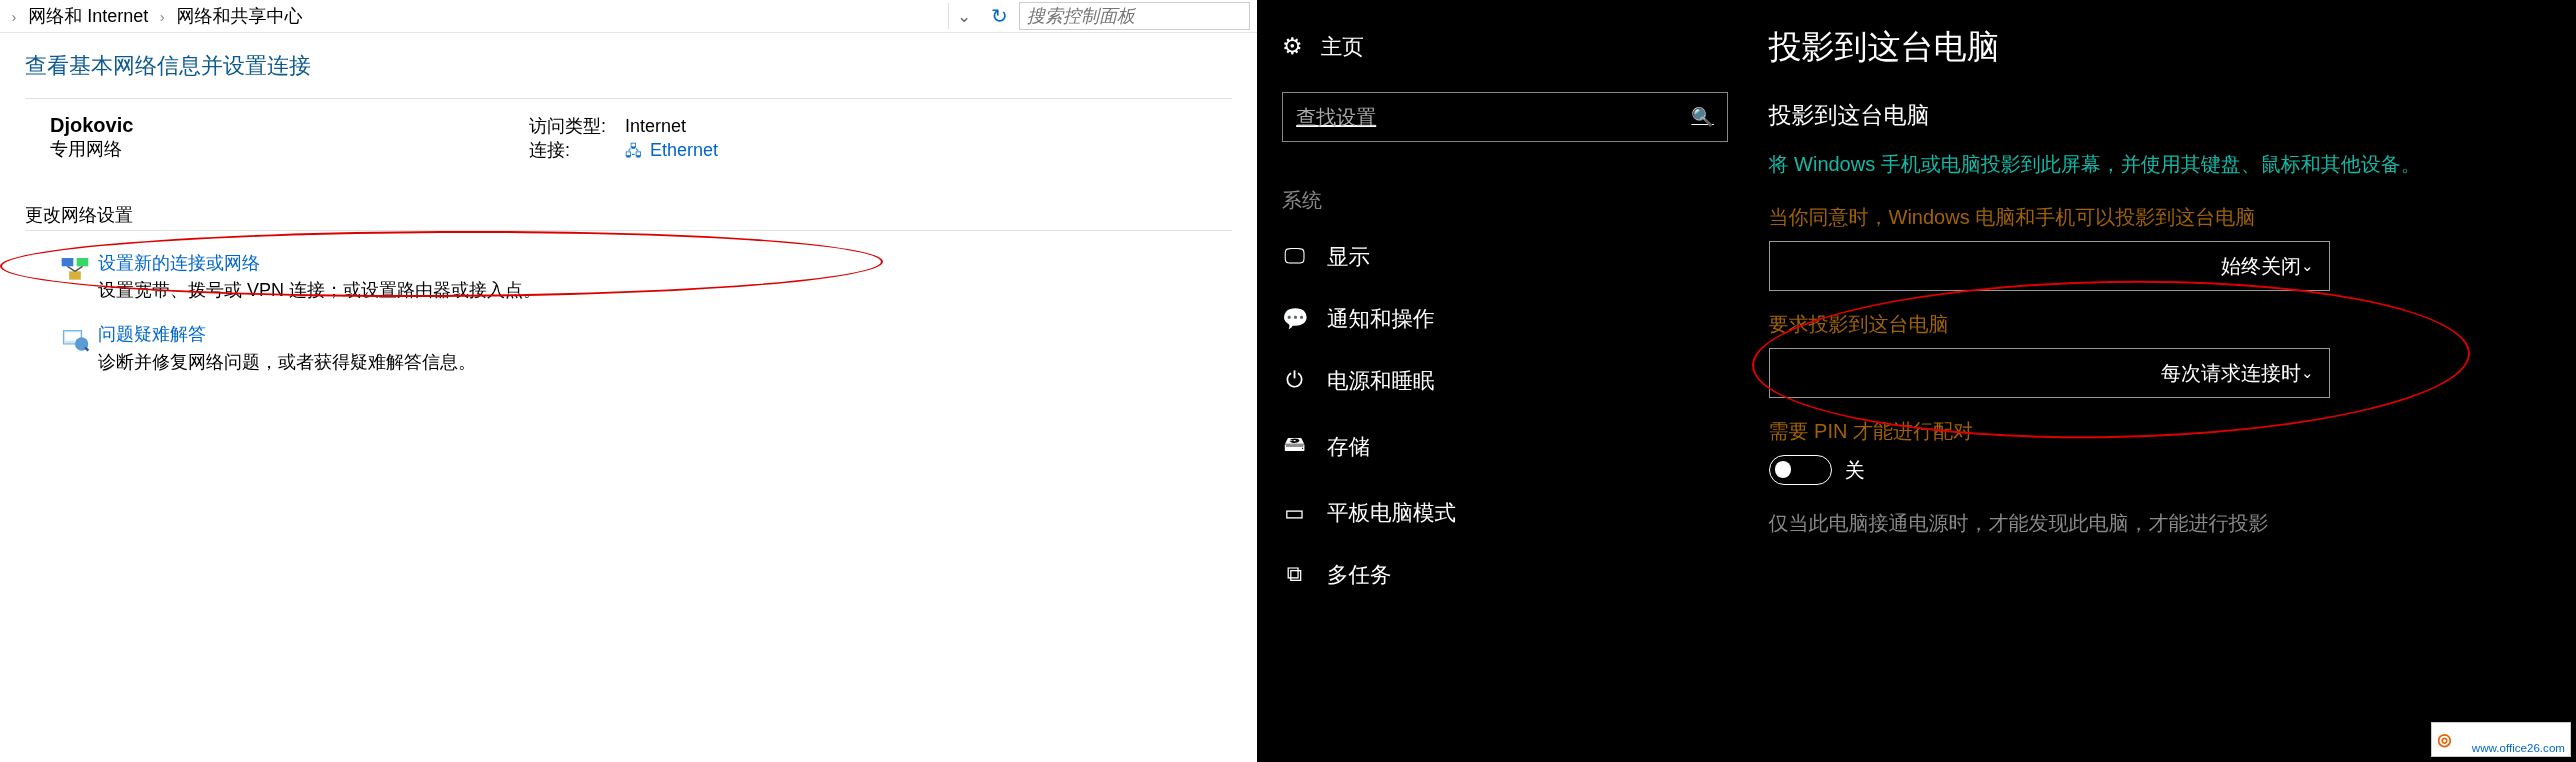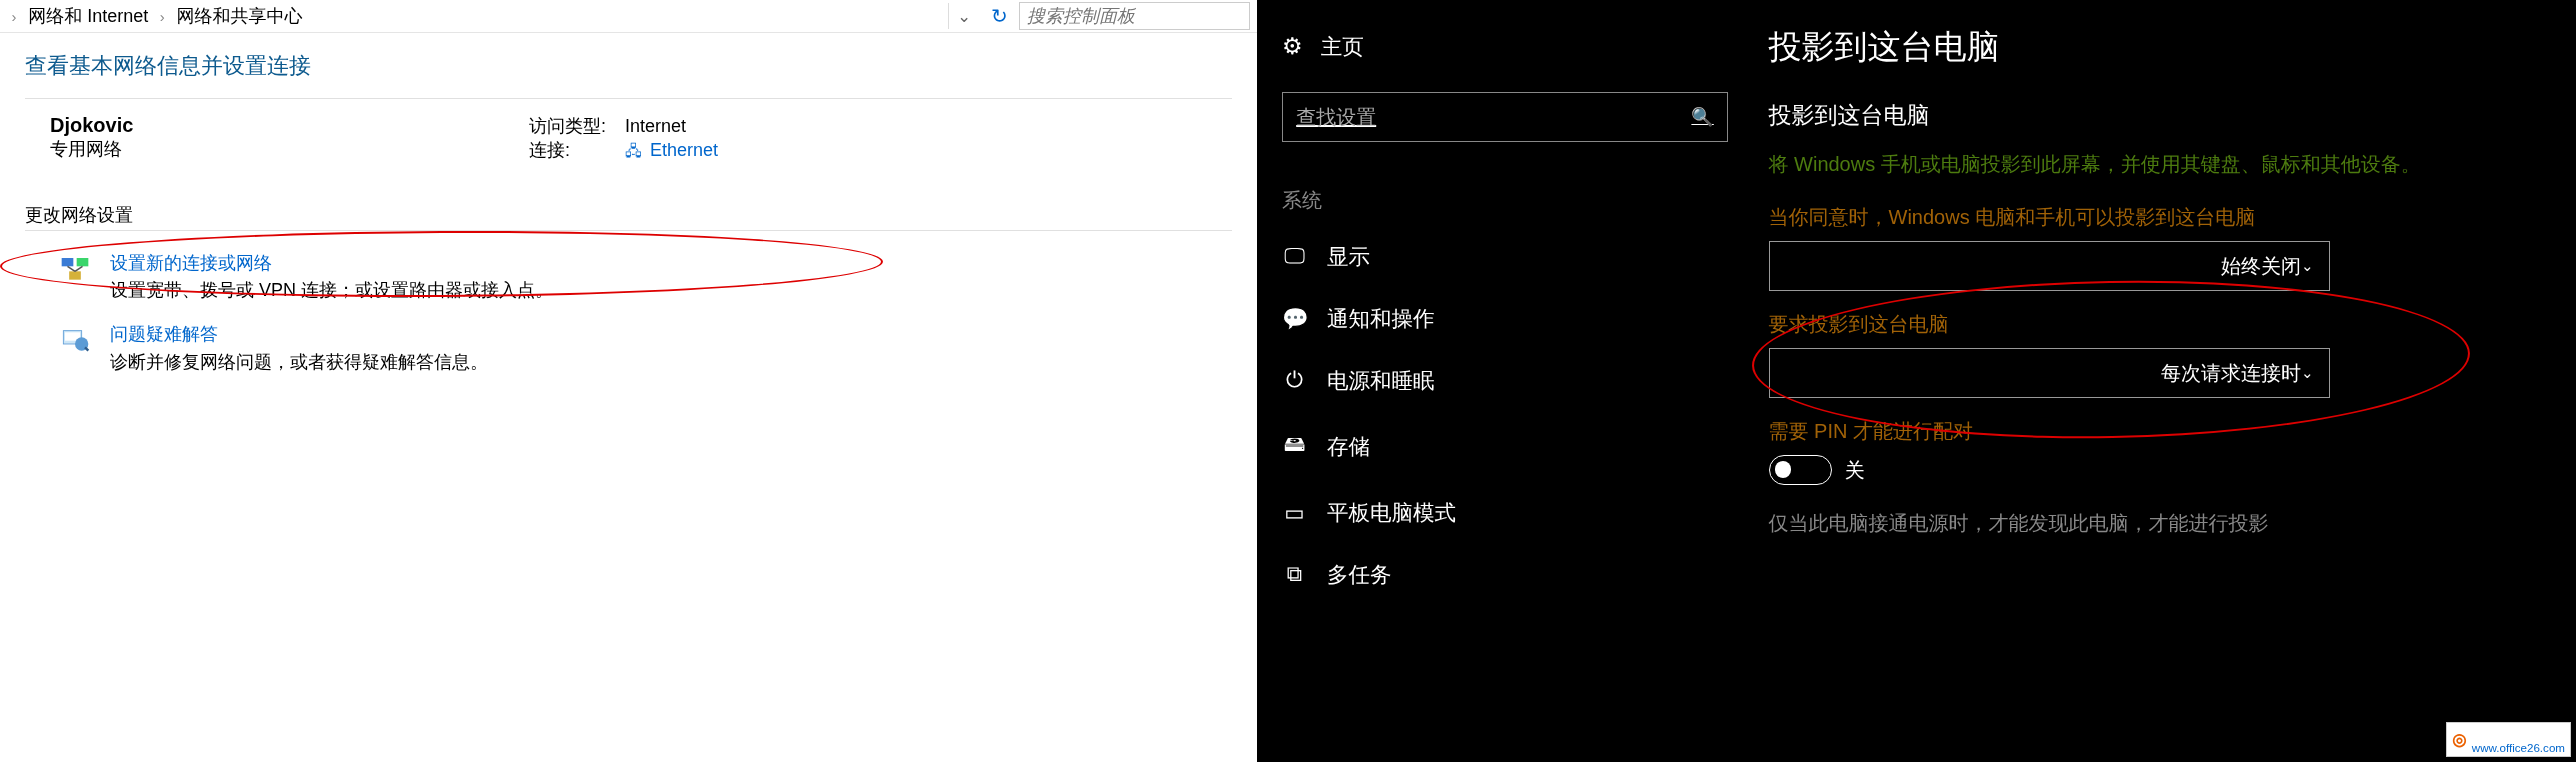--- a/index.html
+++ b/index.html
@@ -26,21 +26,21 @@
     .net-row { display: flex; padding: 5px 25px; }
     .net-left { width: 479px; }
     .net-name { font-size: 20px; font-weight: bold; }
     .net-sub { font-size: 18px; color: #000; }
     .net-right { font-size: 18px; }
     .net-right .lbl { display: inline-block; width: 91px; }
     .net-right .val { color: #000; }
     .net-right .link { color: #0066cc; cursor: pointer; }
     .eth-icon { color: #0066cc; font-size: 15px; margin-right: 3.3px; }
 
-    .settings-block { padding: 10px 33px; display: flex; gap: 19px; align-items: flex-start; }
+    .settings-block { padding: 10px 33px; display: flex; gap: 7px; align-items: flex-start; }
     .settings-block .icon32 { width: 33px; height: 33px; display: flex; align-items: center; justify-content: center; font-size: 23px; }
     .settings-block .txt .stitle { color: #0066cc; font-size: 18px; cursor: pointer; }
     .settings-block .txt .sdesc { color: #000; font-size: 18px; margin-top: 3.3px; }
 
     
     .red-oval-1 { position: absolute; left: 0px; top: 231px; width: 883px; height: 66px; border: 2.5px solid #d00; border-radius: 50% / 50%; pointer-events: none; transform: rotate(-0.3deg); }
 
     
     .right-panel { width: 1319px; height: 100%; background: #000; color: #fff; display: flex; position: relative; }
 
@@ -51,36 +51,36 @@
     .search-settings input { flex: 1; background: transparent; border: none; outline: none; font-size: 20px; color: #fff; }
     .search-settings input::placeholder { color: #aaa; }
     .search-settings .sicon { color: #fff; font-size: 18px; }
     .cat-label { padding: 25px 25px 11.6px 25px; font-size: 20px; color: #888; }
     .side-item { display: flex; align-items: center; gap: 20px; padding: 16.5px 25px; font-size: 21.5px; color: #fff; cursor: pointer; }
     .side-item .icn { width: 25px; text-align: center; font-size: 21.5px; color: #fff; }
 
     .main { flex: 1; padding: 25px 33px 25px 16.5px; }
     .main h1 { font-size: 33px; font-weight: 350; margin-bottom: 30px; }
     .main h2 { font-size: 23px; font-weight: 400; margin-bottom: 18px; }
-    .main p { font-size: 20px; color: #4d7c0f; line-height: 1.5; margin-bottom: 25px; }
+    .main p { font-size: 20px; color: #14b8a6; line-height: 1.5; margin-bottom: 25px; }
     .setting-label { font-size: 20px; color: #a16207; margin-bottom: 10px; margin-top: 20px; }
     .dropdown { width: 561px; height: 50px; border: 0.8px solid #999; display: flex; align-items: center; padding: 0 15px; font-size: 20px; cursor: pointer; justify-content: flex-end; margin-bottom: 16.5px; }
     .dropdown .chev { font-size: 15px; color: #fff; }
     .toggle-row { display: flex; align-items: center; gap: 13.2px; margin: 8.3px 0 25px 0; }
     .toggle { width: 63px; height: 30px; border: 1.7px solid #fff; border-radius: 15px; position: relative; cursor: pointer; }
     .toggle .knob { width: 16.5px; height: 16.5px; background: #fff; border-radius: 50%; position: absolute; left: 5px; top: 5px; }
     .toggle-label { font-size: 20px; }
     .help-text { font-size: 20px; color: #888; margin-top: 16.5px; }
 
     .red-oval-2 { position: absolute; left: 495px; top: 281px; width: 718px; height: 157px; border: 2.5px solid #d00; border-radius: 50% / 50%; pointer-events: none; transform: rotate(-1deg); }
 
     
     .watermark { position: absolute; right: 5px; bottom: 5px; display: flex; align-items: center; gap: 5px; background: #fff; border: 0.8px solid #ccc; padding: 1.7px 5px; font-size: 15px; }
     .watermark .ologo { color: #eb6100; font-weight: bold; font-size: 16.5px; }
-    .watermark .wurl { font-size: 11.6px; color: #0066cc; }
+    .watermark .wurl { font-size: 11.6px; color: #0066cc; margin-left: 15px; }
     .watermark-col { display:flex; flex-direction:column; line-height:1.1;}
   </style>
 </head>
 <body>
 
 <div class="left-panel">
   <div class="cp-header">
     <div class="breadcrumb">
       <span class="chev">›</span>
       <span>网络和 Internet</span>

